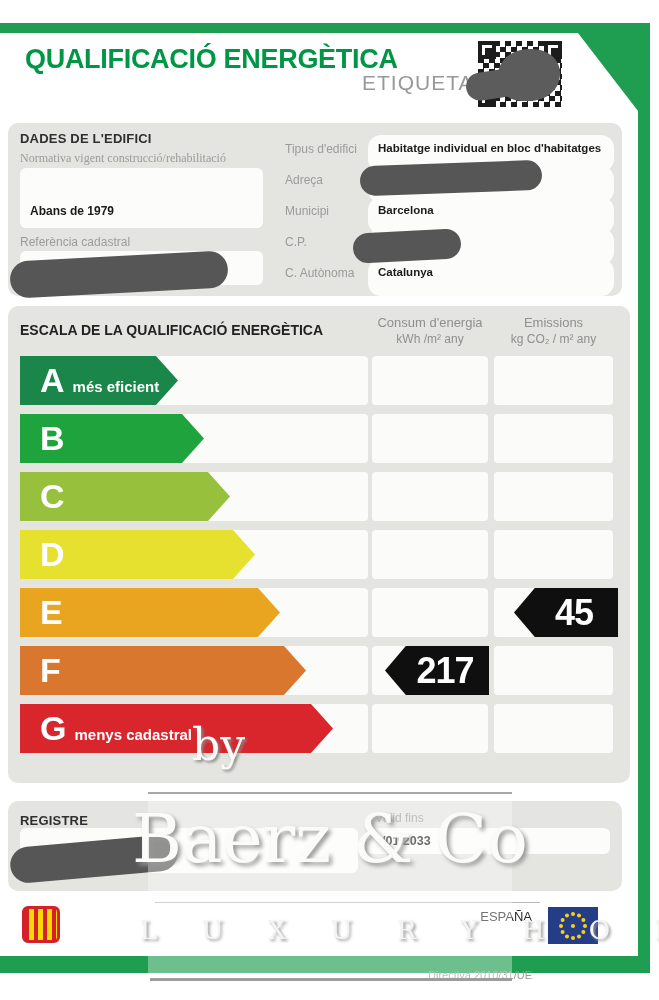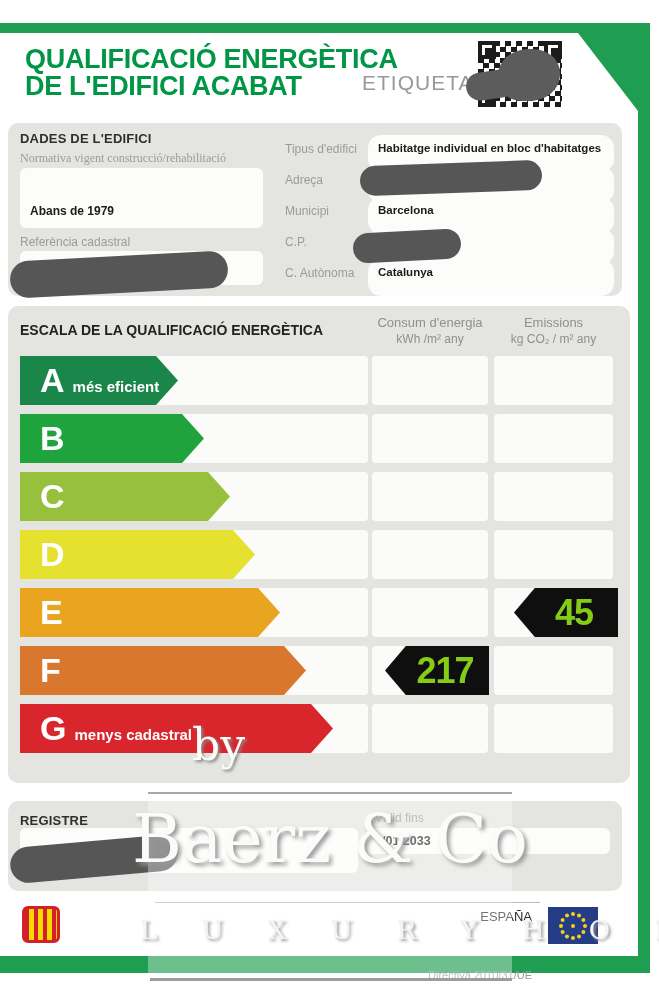--- a/index.html
+++ b/index.html
@@ -57,21 +57,21 @@
   .colhead-emis { left:478px; width:135px; }
   .rate-row { position:absolute; left:12px; height:49px; }
   .cell { position:absolute; top:0; height:49px; background:#fbfbf9; border-radius:4px; }
   .cell1 { left:0; width:348px; }
   .cell2 { left:352px; width:116px; }
   .cell3 { left:474px; width:119px; }
   .bar { position:absolute; left:0; top:0; height:49px; display:flex; align-items:center; padding-left:20px;
          clip-path:polygon(0 0, calc(100% - 22px) 0, 100% 50%, calc(100% - 22px) 100%, 0 100%); }
   .bar .letter { font-size:34px; font-weight:bold; color:#fff; line-height:49px; }
   .bar .note { font-size:15px; font-weight:bold; color:#fff; margin-left:8px; margin-top:12px; }
-  .marker { position:absolute; width:104px; height:49px; background:#0f0f0f; color:#84cc16;
+  .marker { position:absolute; width:104px; height:49px; background:#0f0f0f; color:#ffffff;
             clip-path:polygon(0 50%, 20% 0, 100% 0, 100% 100%, 20% 100%);
             display:flex; align-items:center; justify-content:center; padding-left:16px;
             font-size:36px; font-weight:bold; letter-spacing:-1px; }
 
   
   .reg-box { left:12px; top:27px; width:338px; height:45px; }
   .blob-reg { left:2px; top:40px; width:168px; height:36px; transform:rotate(-5deg); }
   .valid-lbl { left:367px; top:10px; }
   .valid-box { left:359px; top:27px; width:243px; height:26px; }
   .valid-box .val { position:absolute; left:15px; top:6px; font-size:12.5px; }
@@ -107,21 +107,20 @@
 
 <div class="page">
 
   <div class="band band-top"></div>
   <div class="band band-corner"></div>
   <div class="band band-right"></div>
   <div class="band band-bottom"></div>
 
   <div class="title">
     <div>QUALIFICACIÓ ENERGÈTICA</div>
-    <div>DE L'EDIFICI ACABAT</div>
   </div>
   <div class="etiqueta">ETIQUETA</div>
 
   <div class="qr">
     <div class="finder tl">
         <div></div>
       </div>
     <div class="finder tr">
         <div></div>
       </div>

